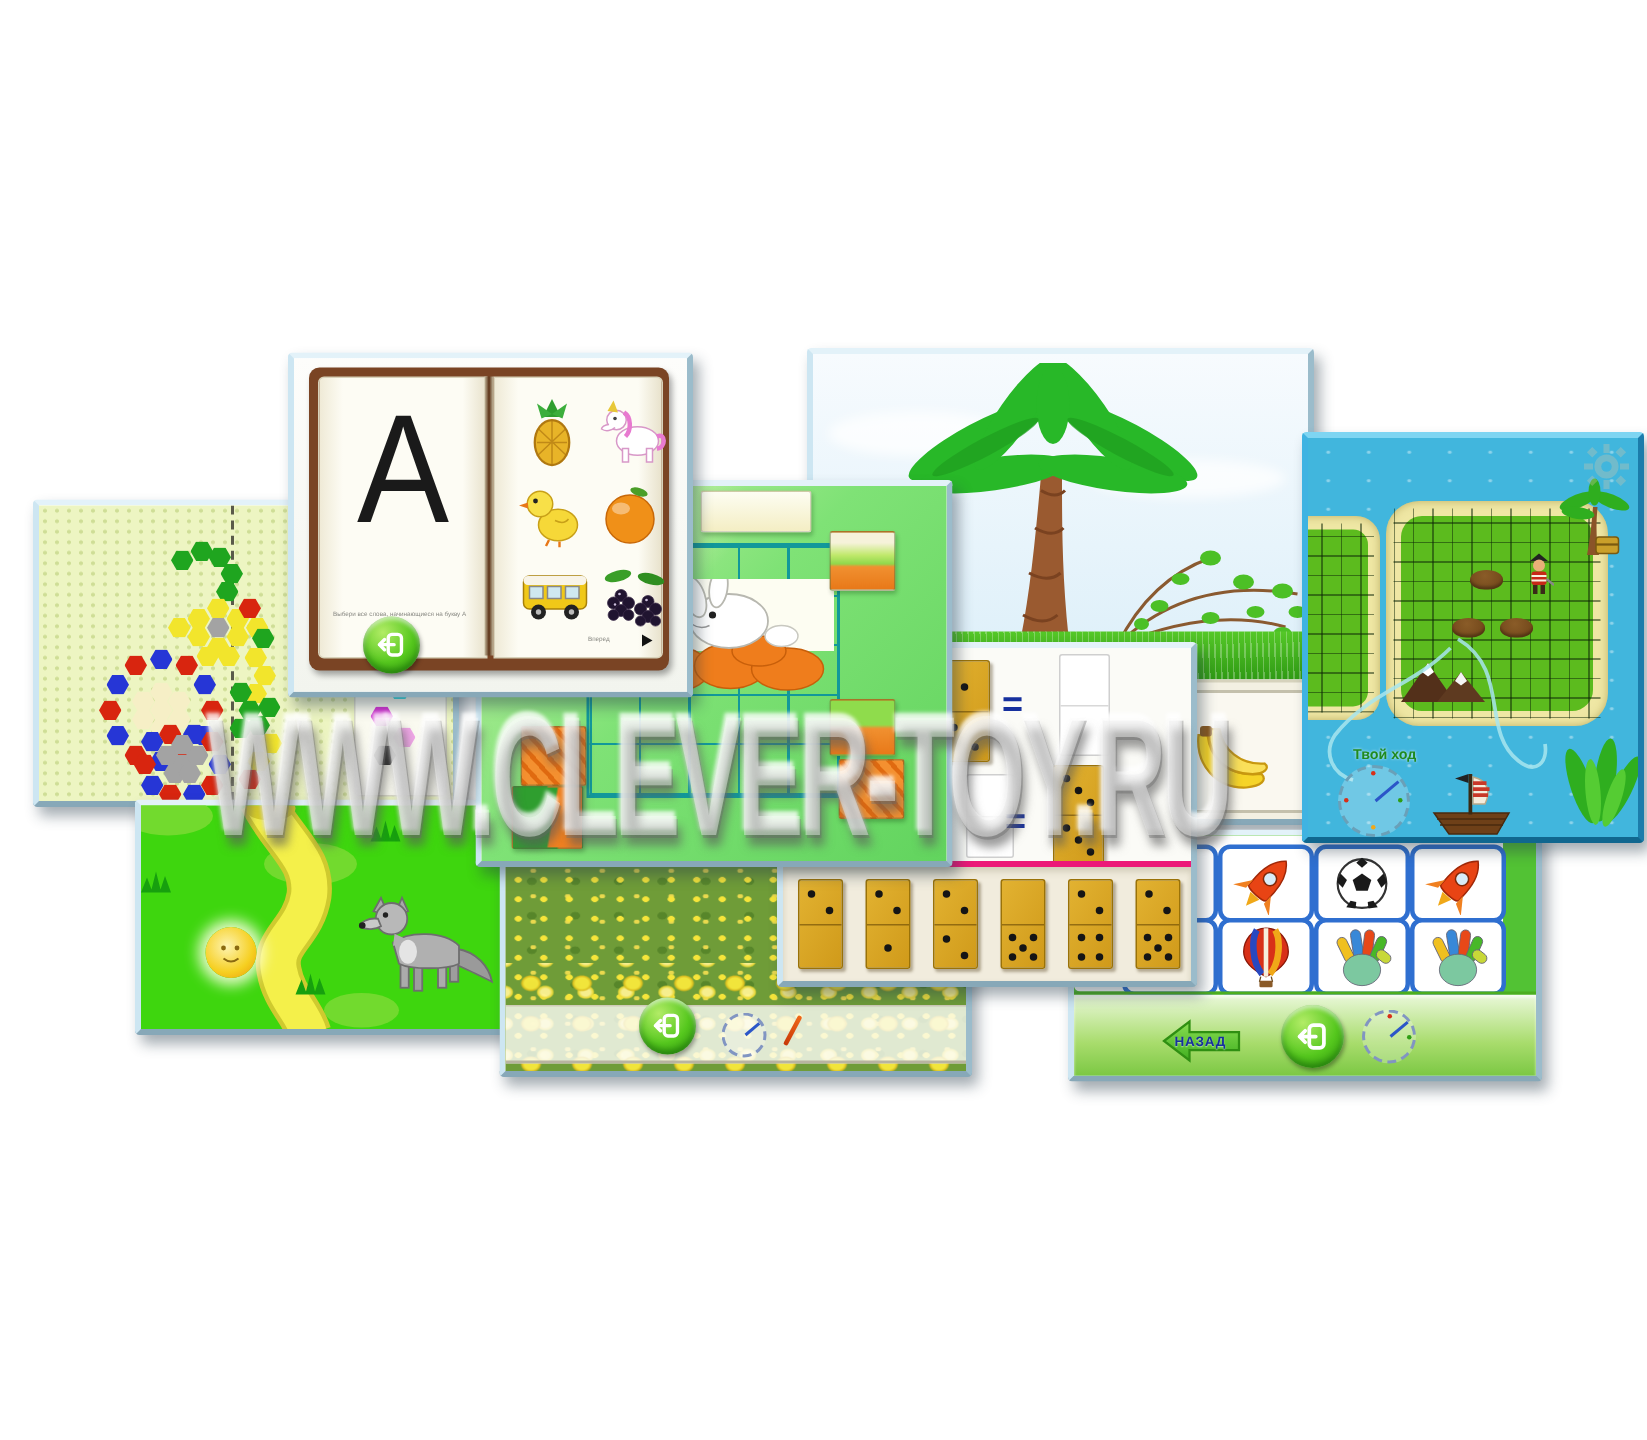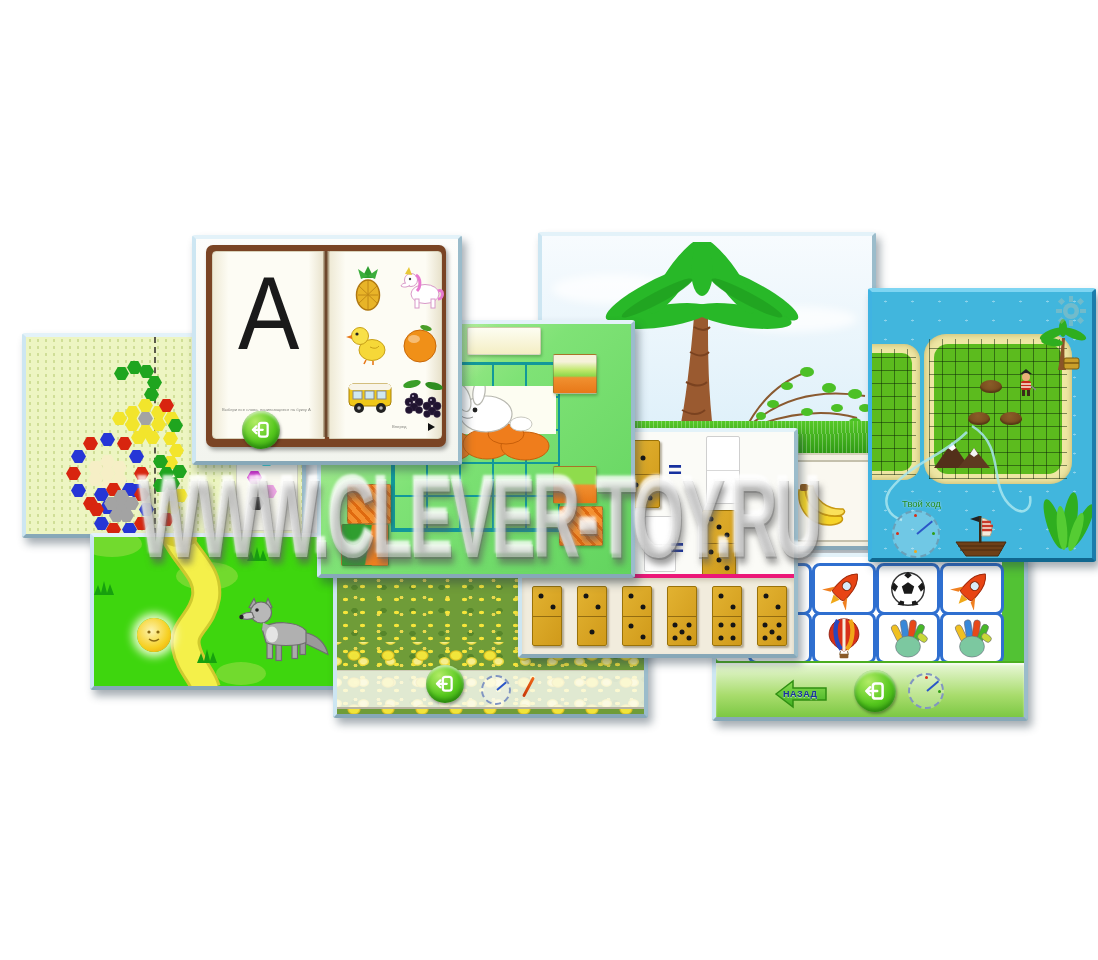--- a/index.html
+++ b/index.html
@@ -77,21 +77,21 @@
   #card-pirate .inner{background-color:#41b6dd;
     background-image:radial-gradient(rgba(255,255,255,.4) 1px,transparent 1.7px);
     background-size:27px 19px;}
   .island-sand{position:absolute;background:#efe7a4;border-radius:16px;box-shadow:inset 0 0 6px rgba(140,120,40,.5);}
   .island-green{position:absolute;background:#5cbb1e;border-radius:10px;}
   .pgrid{position:absolute;
     background-image:repeating-linear-gradient(0deg,rgba(12,36,6,.5) 0 1px,transparent 1px 13px),
                      repeating-linear-gradient(90deg,rgba(12,36,6,.5) 0 1px,transparent 1px 13px);}
   .mound{position:absolute;background:radial-gradient(circle at 45% 30%,#8a5c28,#6e4418);
          border-radius:50% 50% 45% 45%;box-shadow:inset 0 -2px 2px rgba(0,0,0,.3);}
-  .turn-label{position:absolute;color:#1f8a1f;font-weight:normal;font-size:9.5px;
+  .turn-label{position:absolute;color:#1f8a1f;font-weight:bold;font-size:9.5px;
               text-shadow:0 0 2px rgba(255,255,255,.8);}
   .pirate-clock{border-color:#6aa0b8;}
   .pirate-clock .hand{background:#2b56c8;}
 
   
   #card-domino .inner{background:#fbfbf7;}
   .pinkline{position:absolute;left:0;right:0;height:4px;background:#ec1878;}
   .tray{position:absolute;left:0;right:0;bottom:0;background:#f1ecdd;
         box-shadow:inset 0 3px 4px rgba(120,110,80,.25);}
   .domino{position:absolute;background:linear-gradient(120deg,#e2b231,#d09a1a);

